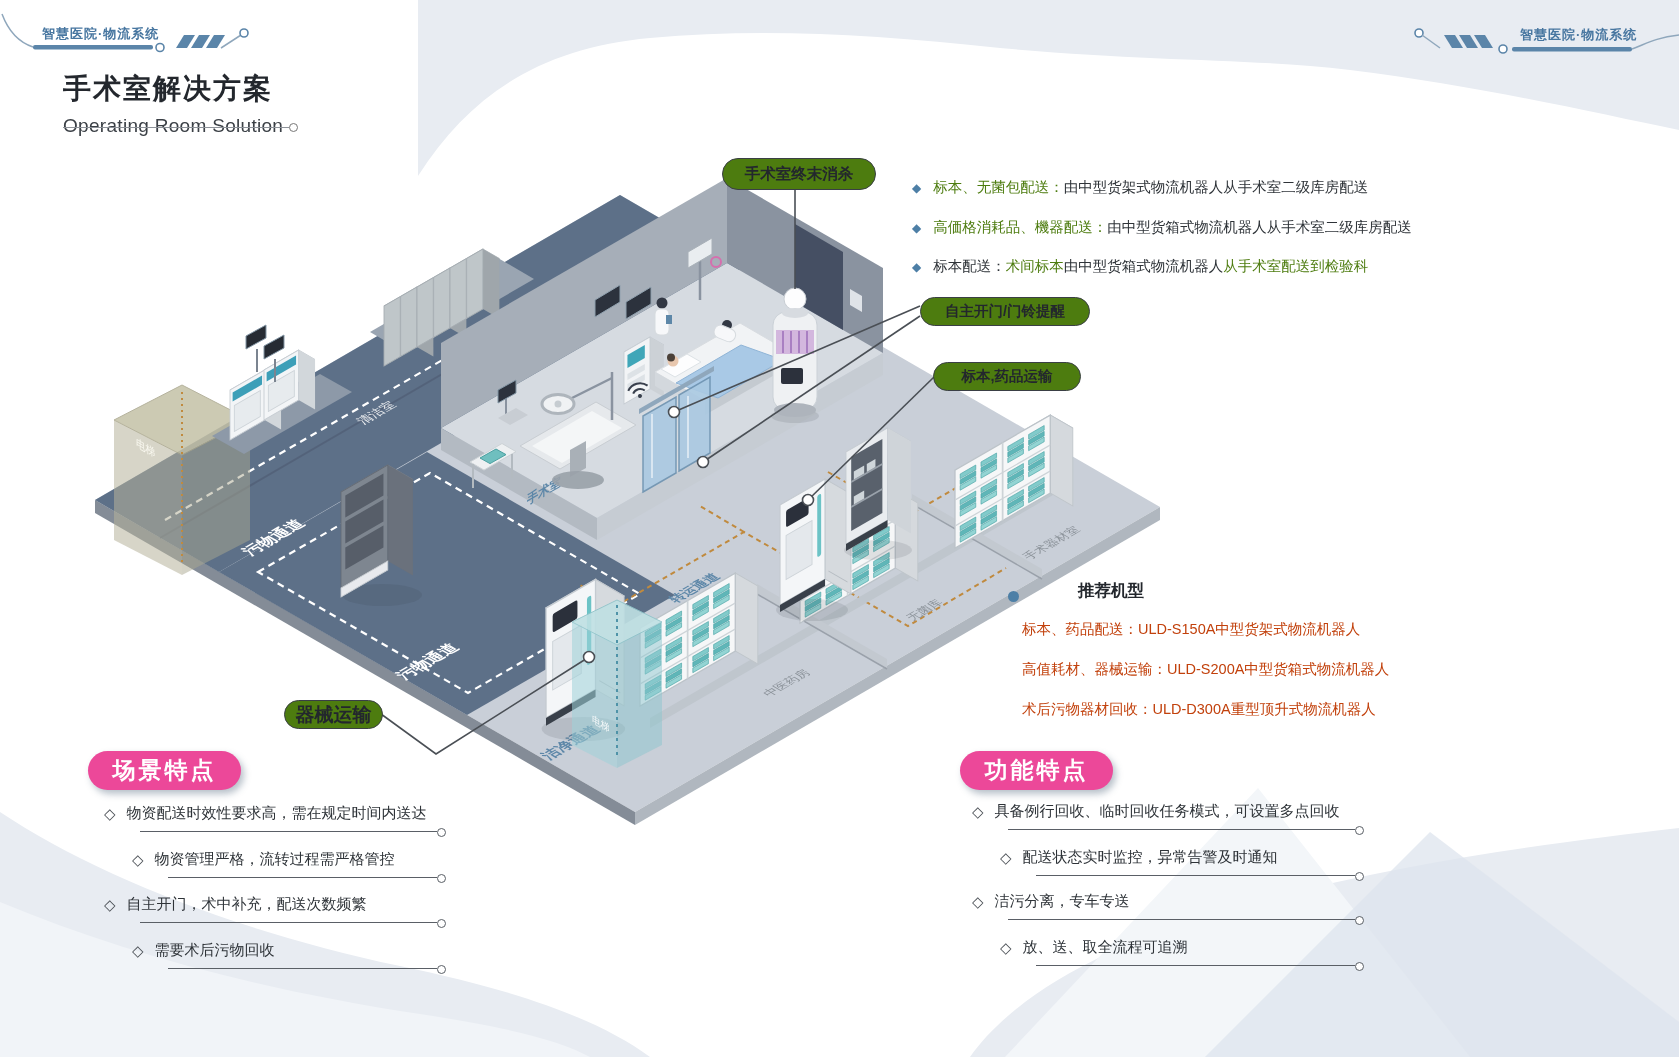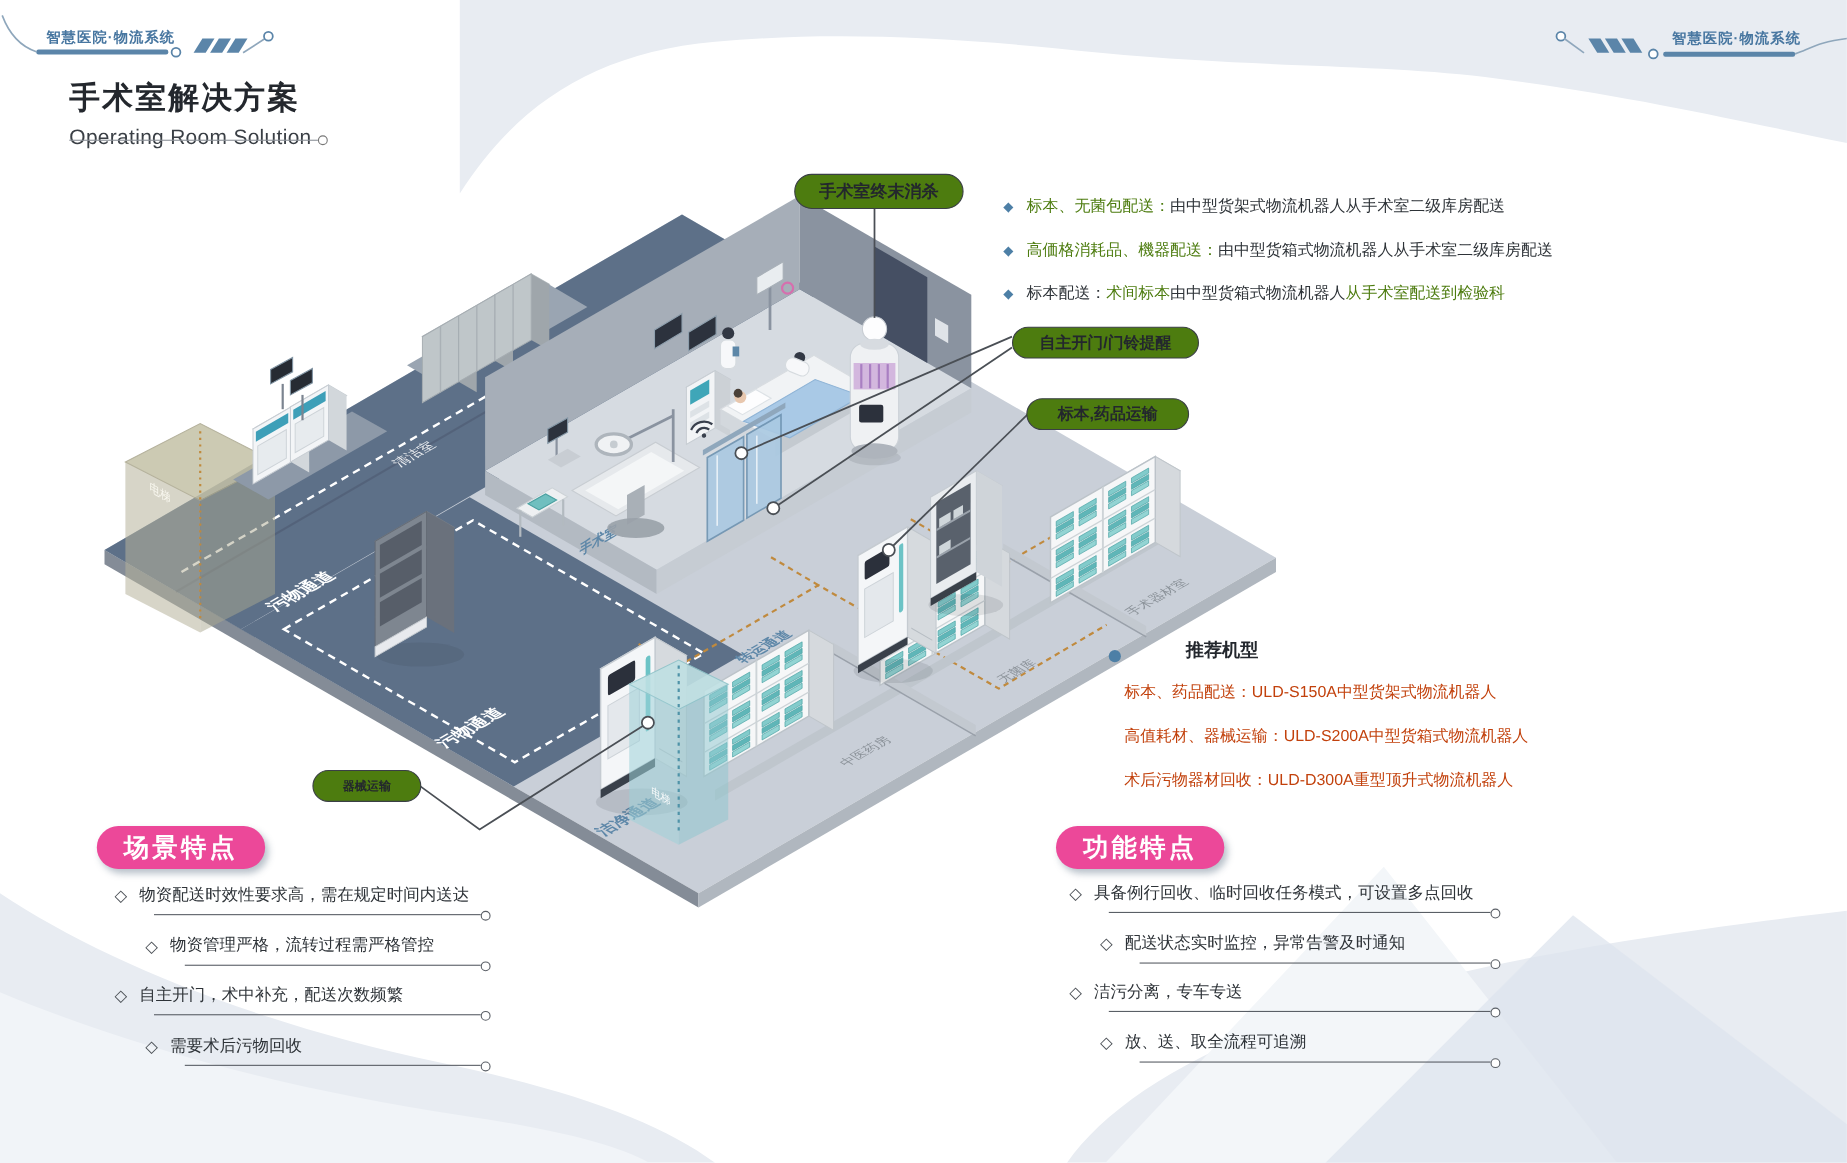--- a/index.html
+++ b/index.html
@@ -19,21 +19,21 @@
      border:1.3px solid #777;border-radius:50%;background:#fff;}
   .note{position:absolute;left:912px;white-space:nowrap;font-size:14.5px;display:flex;align-items:center;}
   .note .dia{color:#4d7fa6;font-size:12px;margin-right:12px;}
   .seg.blue{color:#4d7c0f;}
   .seg.dark{color:#2e3338;}
   .pill{position:absolute;background:#4d7c0f;border:1.6px solid #3a3f45;border-radius:16px;
      display:flex;align-items:center;justify-content:center;font-weight:700;color:#23272d;z-index:6;}
   .pill1{left:722px;top:158px;width:152px;height:30px;font-size:15.5px;}
   .pill2{left:920px;top:297px;width:168px;height:27px;font-size:14.5px;}
   .pill3{left:933px;top:362px;width:146px;height:27px;font-size:14.5px;}
-  .pill4{left:284px;top:700px;width:97px;height:27px;font-size:11px;}
+  .pill4{left:284px;top:700px;width:97px;height:27px;font-size:19px;}
   .rec{position:absolute;left:1008px;top:580px;}
   .rec-head{display:flex;align-items:flex-end;gap:48px;}
   .rec-head .dot{width:11px;height:11px;border-radius:50%;background:#4d7fa6;display:inline-block;margin-right:11px;}
   .rec-head .txt{font-size:16.5px;font-weight:700;color:#23272d;}
   .model{position:absolute;left:1022px;font-size:14.5px;color:#c2410c;white-space:nowrap;}
   .badge{position:absolute;width:153px;height:39px;border-radius:20px;background:#ec4899;color:#fff;
      font-size:23px;font-weight:700;letter-spacing:3px;display:flex;align-items:center;justify-content:center;
      box-shadow:3px 4px 7px rgba(96,115,135,.45);z-index:5;}
   .badge-scene{left:88px;top:751px;}
   .badge-func{left:960px;top:751px;}

